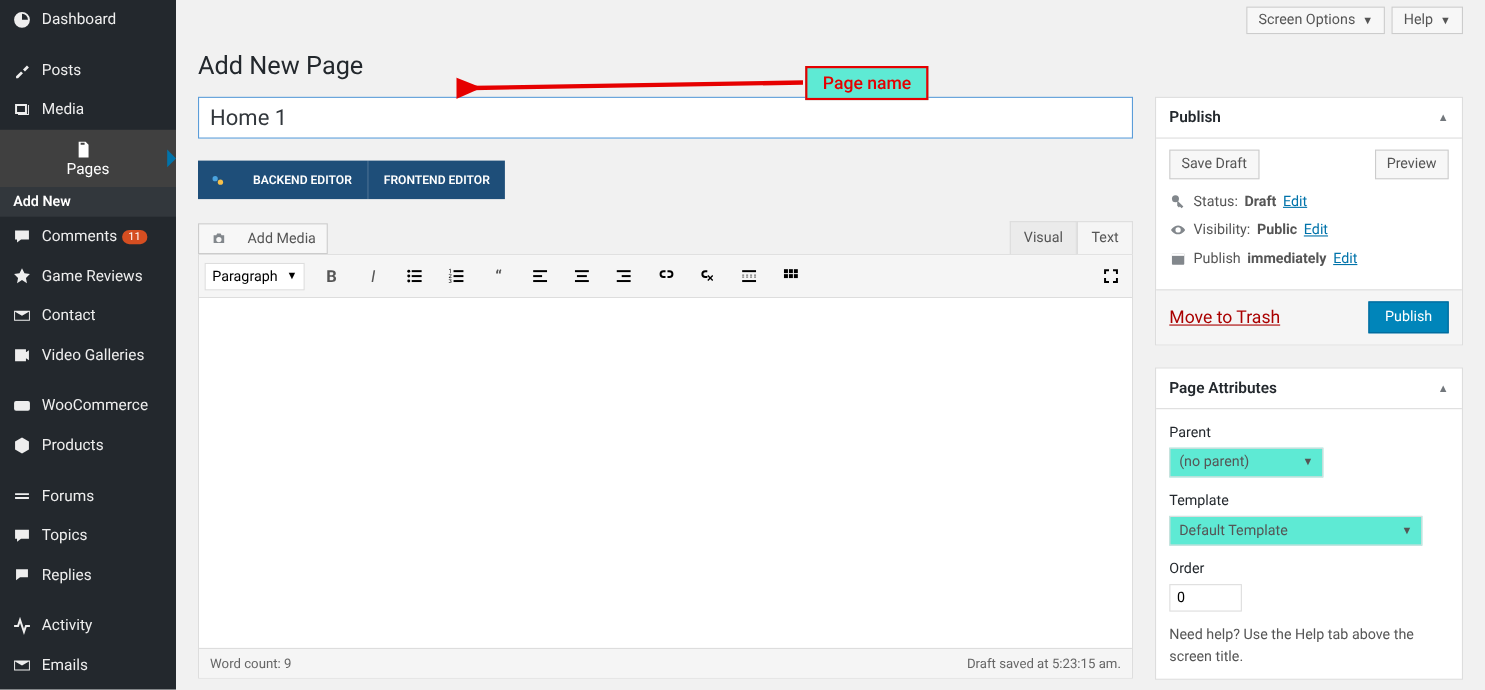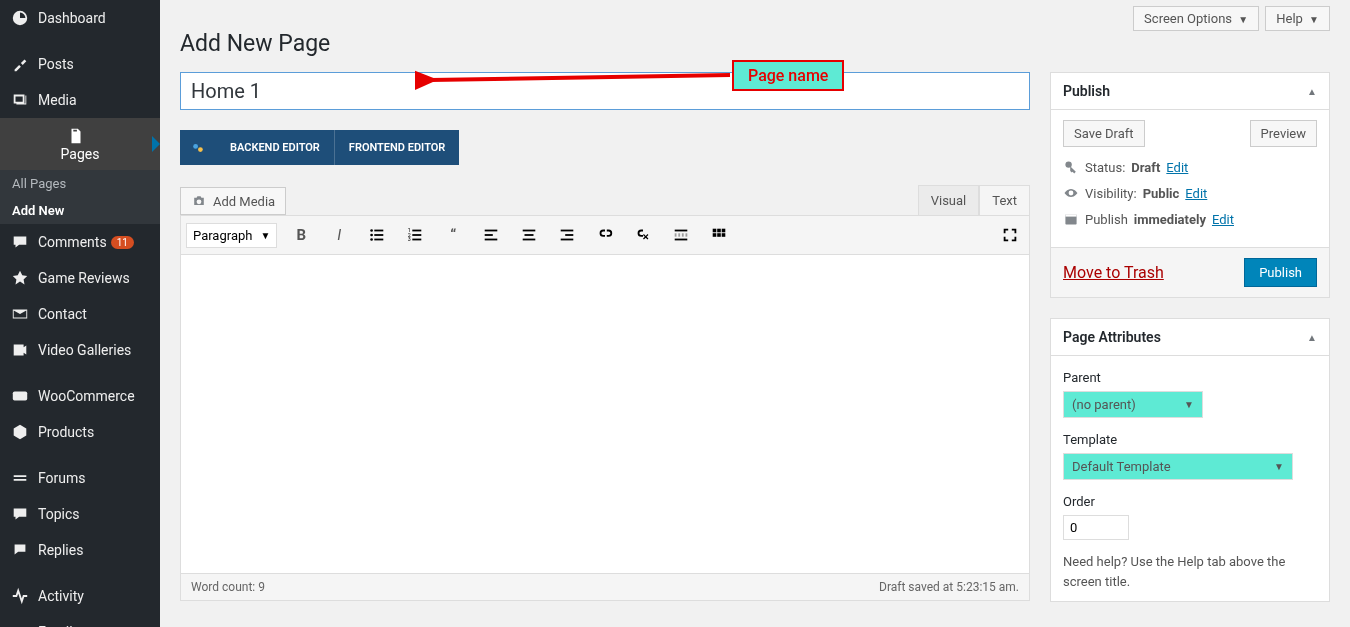--- a/index.html
+++ b/index.html
@@ -16,39 +16,39 @@
 .sidebar-sub .sub-item.current { color: #fff; font-weight: 600; }
 .badge { background: #d54e21; color: #fff; border-radius: 10px; font-size: 10px; padding: 1px 6px; margin-left: 4px; }
 .sidebar-gap { height: 10px; }
 
 
 .main { position: absolute; left: 160px; top: 0; right: 0; height: 627px; padding: 10px 20px; }
 .top-buttons { position: absolute; right: 20px; top: 6px; display: flex; gap: 6px; }
 .top-btn { background: #f7f7f7; border: 1px solid #ccc; padding: 4px 10px; font-size: 13px; color: #555; cursor: pointer; }
 .top-btn .tri { font-size: 10px; margin-left: 3px; }
 
-.page-title { font-size: 23px; font-weight: 400; color: #23282d; margin: 20px 0 15px; }
+.page-title { font-size: 23px; font-weight: 400; color: #23282d; margin: 36px 0 15px; }
 
 .content-cols { display: flex; gap: 20px; }
 .left-col { flex: 1; }
 .right-col { width: 280px; }
 
 .title-input { width: 100%; font-size: 20px; padding: 6px 10px; border: 1px solid #5b9dd9; background: #fff; color: #32373c; outline: none; }
 
 .annotation-box { position: absolute; left: 572px; top: 60px; border: 2px solid #e60000; padding: 4px 14px; background: #5eead4; }
 .annotation-box span { color: #e60000; font-size: 16px; font-weight: 500; }
 .arrow-svg { position: absolute; left: 255px; top: 60px; pointer-events: none; }
 
 .editor-tabs { margin-top: 20px; display: flex; background: #1e4e79; width: max-content; }
 .editor-tabs .et-icon { padding: 8px 10px; display: flex; align-items: center; }
 .editor-tabs .et-tab { color: #fff; font-size: 11px; font-weight: 600; padding: 11px 14px; cursor: pointer; }
 .editor-tabs .et-tab + .et-tab { border-left: 1px solid rgba(255,255,255,0.2); }
 
 .media-row { margin-top: 20px; display: flex; align-items: flex-end; justify-content: space-between; }
-.media-btn { background: #f7f7f7; border: 1px solid #ccc; padding: 5px 10px; font-size: 13px; color: #555; cursor: pointer; display: flex; align-items: center; gap: 6px; text-align: center; }
+.media-btn { background: #f7f7f7; border: 1px solid #ccc; padding: 5px 10px; font-size: 13px; color: #555; cursor: pointer; display: flex; align-items: center; gap: 18px; text-align: center; }
 .vt-tabs { display: flex; }
 .vt-tab { padding: 7px 12px; font-size: 13px; border: 1px solid #ddd; border-bottom: none; background: #f5f5f5; color: #555; cursor: pointer; }
 .vt-tab.active { background: #ebebeb; }
 
 .editor-wrap { border: 1px solid #ddd; background: #fff; }
 .toolbar { background: #f5f5f5; border-bottom: 1px solid #ddd; display: flex; align-items: center; padding: 5px; gap: 10px; }
 .fmt-select { border: 1px solid #ddd; padding: 4px 6px; font-size: 13px; background: #fff; display: flex; align-items: center; gap: 8px; cursor: pointer; }
 .tbtn { width: 28px; height: 28px; display: flex; align-items: center; justify-content: center; cursor: pointer; color: #555; font-size: 15px; }
 .tbtn svg { width: 18px; height: 18px; }
 .toolbar-spacer { flex: 1; }
@@ -110,21 +110,20 @@
   </div>
   <div class="sidebar-item active">
     <span class="micon">
         <svg viewBox="0 0 20 20">
           <path d="M5 2h7l3 3v13H5V2zm2 3h4V3H7v2zm0 3h6v1H7V8zm0 3h6v1H7v-1z"></path>
         </svg>
       </span>
     <span>Pages</span>
   </div>
   <div class="sidebar-sub">
-    <div class="sub-item">All Pages</div>
     <div class="sub-item current">Add New</div>
   </div>
   <div class="sidebar-item">
     <span class="micon">
         <svg viewBox="0 0 20 20">
           <path d="M3 4h14v9H9l-4 3v-3H3V4z"></path>
         </svg>
       </span>
     <span>Comments</span>
     <span class="badge">11</span>

